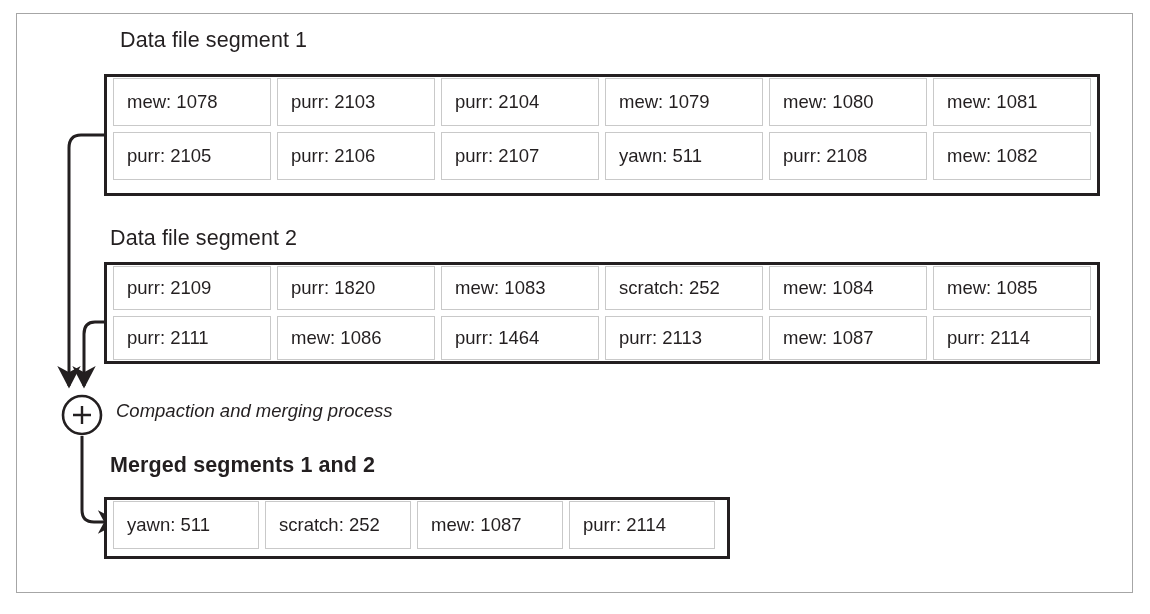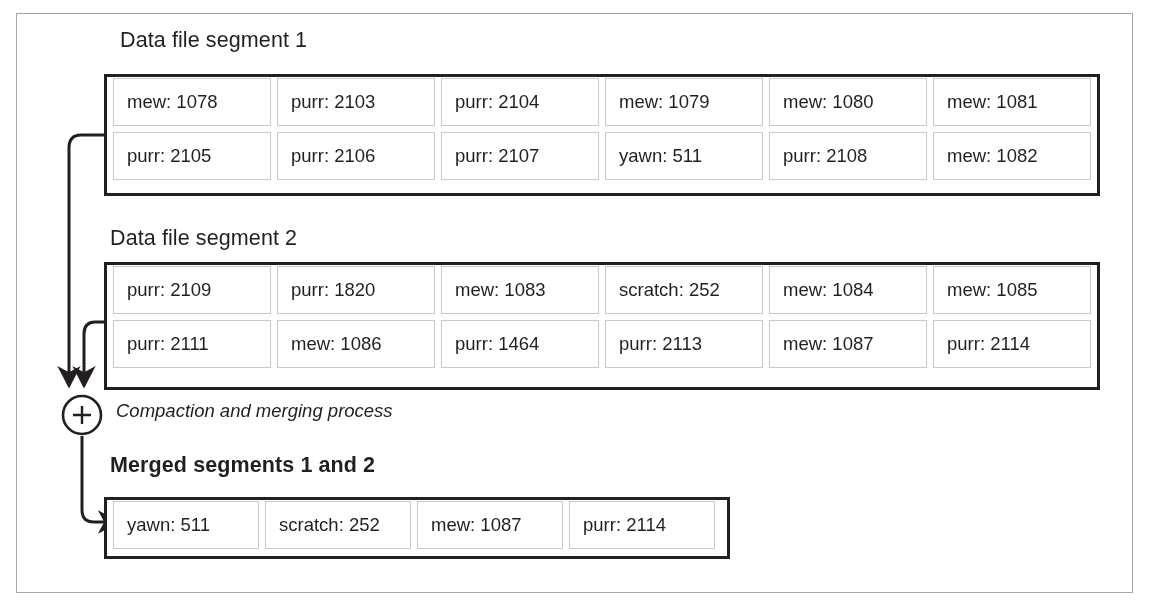--- a/index.html
+++ b/index.html
@@ -119,21 +119,21 @@
       <div class="cell">purr: 2106</div>
       <div class="cell">purr: 2107</div>
       <div class="cell">yawn: 511</div>
       <div class="cell">purr: 2108</div>
       <div class="cell">mew: 1082</div>
     </div>
   </div>
 
   <div class="section-title" style="left:110px; top:228px;">Data file segment 2</div>
 
-  <div class="segment-box" id="segment-2-box" style="left:104px; top:262px; width:996px; height:128px;">
+  <div class="segment-box" id="segment-2-box" style="left:104px; top:262px; width:996px; height:102px;">
     <div class="segment-row">
       <div class="cell">purr: 2109</div>
       <div class="cell">purr: 1820</div>
       <div class="cell">mew: 1083</div>
       <div class="cell">scratch: 252</div>
       <div class="cell">mew: 1084</div>
       <div class="cell">mew: 1085</div>
     </div>
     <div class="segment-row">
       <div class="cell">purr: 2111</div>

